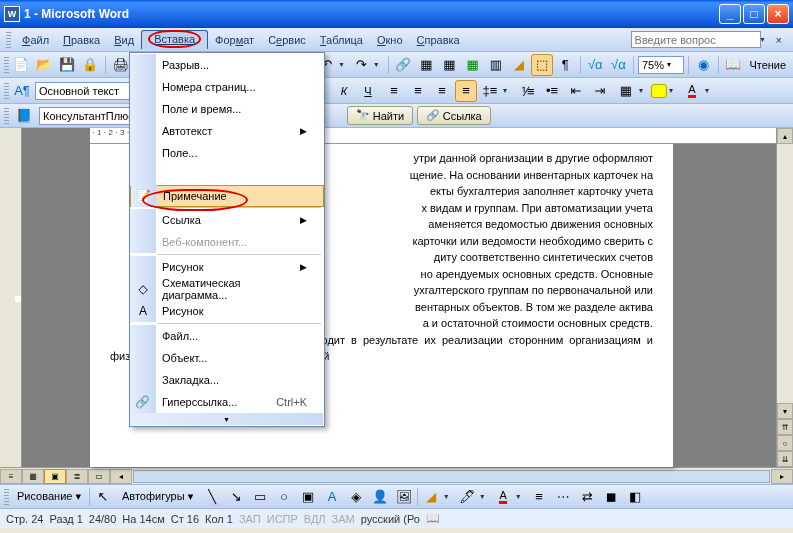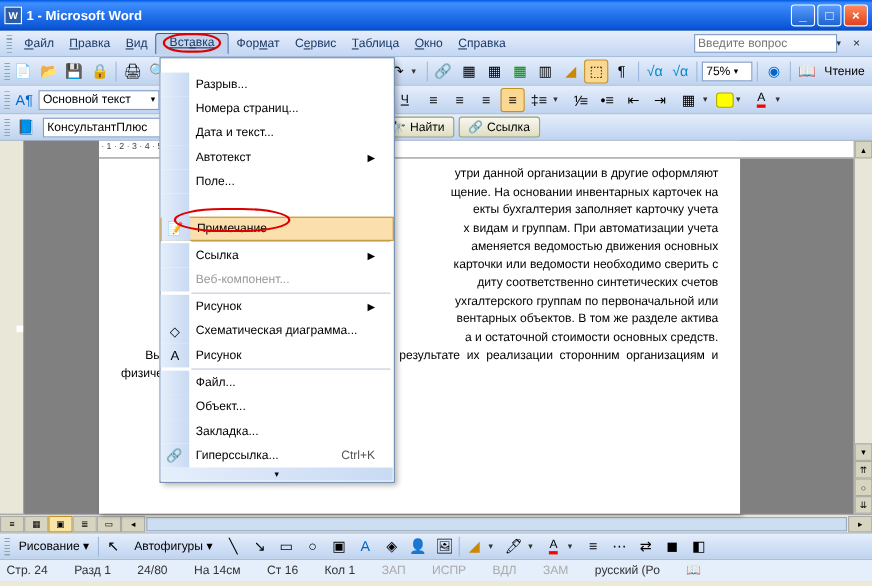--- a/index.html
+++ b/index.html
@@ -40,38 +40,38 @@
   .vruler { width: 22px; background:#e9e7d8; border-right:1px solid #999; font-size:7px; color:#555; display:flex;flex-direction:column;align-items:center; padding-top:2px; writing-mode: vertical-rl; }
   .leftgray { width: 68px; background:#808080; }
   .page { background:#fff; width:583px; box-shadow: 2px 2px 4px rgba(0,0,0,0.3); padding: 6px 20px; font-family:"Times New Roman",serif; font-size:13px; line-height:1.5; color:#000; text-align:justify; overflow:hidden;}
   .page p { margin-bottom:0; text-indent:2em;}
   .rightgray { flex:1; background:#808080; }
   .vscroll { width:17px; background:#e8e6d8; border-left:1px solid #999; display:flex;flex-direction:column;}
   .vscroll .arr { height:16px;background:#d7d4c0;border:1px solid #aaa;display:flex;align-items:center;justify-content:center;font-size:8px;}
   .vscroll .track{flex:1;}
   .hruler { position:absolute; top:0; left:90px; right:17px; height:16px; background:#fff; border-bottom:1px solid #999; font-size:8px; overflow:hidden; color:#444; padding-left:2px;}
   
-  .dropdown { position:absolute; top:52px; left:145px; width:214px; background:#fff; border:1px solid #6b88ad; box-shadow:3px 3px 5px rgba(0,0,0,0.3); z-index:10; padding:13px 1px 1px 0;}
+  .dropdown { position:absolute; top:52px; left:129px; width:196px; background:#fff; border:1px solid #6b88ad; box-shadow:3px 3px 5px rgba(0,0,0,0.3); z-index:10; padding:1px 1px 1px 0;}
   .dropdown .row { height:22px; display:flex; align-items:center; padding:0 16px 0 0; }
   .dropdown .row .ic { width:26px;height:22px;display:flex;align-items:center;justify-content:center;font-size:12px; background:linear-gradient(to right,#e5eefb,#c9daf3); margin-right:6px;}
   .dropdown .row.hover { background:#fbe0ae; border:1px solid #c0922b; margin:-1px -1px -1px 0;}
   .dropdown .row .lbl { flex:1; }
   .dropdown .row .arr { font-size:9px;}
   .dropdown .row.dis .lbl { color:#999; }
   .dropdown .dsep { height:1px; background:#c0c8d8; margin:1px 2px 1px 28px; }
   .dropdown .expand { height:12px;background:linear-gradient(to right,#e5eefb,#c9daf3);display:flex;align-items:center;justify-content:center;font-size:8px;}
   .red-oval2 { position:absolute; border:2px solid #d00; border-radius:50%/60%; width:106px;height:22px; top:136px; left:12px; pointer-events:none;}
   
   .hscroll { height:17px; background:#e8e6d8; border-top:1px solid #999; display:flex; align-items:center;}
   .hscroll .vb { width:22px;height:15px;border:1px solid #aaa;background:#d7d4c0;display:flex;align-items:center;justify-content:center;font-size:8px;}
   .hscroll .vb.on{background:#f8e6a8;border-color:#c0922b;}
   .hscroll .track{flex:1;}
   
   .drawbar { height:24px; background:linear-gradient(#e5eefb,#bfd3f0); display:flex;align-items:center;padding:0 4px;gap:2px;border-top:1px solid #a0b8dc;}
-  .statusbar { height:20px; background:#e5eefb; border-top:1px solid #a0b8dc; display:flex;align-items:center;padding:0 6px;gap:24px;font-size:11px;color:#333;}
+  .statusbar { height:20px; background:#e5eefb; border-top:1px solid #a0b8dc; display:flex;align-items:center;padding:0 6px;gap:6px;font-size:11px;color:#333;}
   .statusbar .dis{color:#aaa;}
 </style>
 </head>
 <body>
 
 <div class="titlebar">
   <div class="app-icon">W</div>
   <div class="title">1 - Microsoft Word</div>
   <div class="winbtns">
     <div class="winbtn min">_</div>
@@ -210,21 +210,21 @@
   <div class="row">
       <span class="ic"></span>
       <span class="lbl">Разрыв...</span>
     </div>
   <div class="row">
       <span class="ic"></span>
       <span class="lbl">Номера страниц...</span>
     </div>
   <div class="row">
       <span class="ic"></span>
-      <span class="lbl">Дата и текст...</span>
+      <span class="lbl">Поле и время...</span>
     </div>
   <div class="row">
       <span class="ic"></span>
       <span class="lbl">Автотекст</span>
       <span class="arr">▶</span>
     </div>
   <div class="row">
       <span class="ic"></span>
       <span class="lbl">Поле...</span>
     </div>
@@ -288,20 +288,21 @@
   <div class="leftgray"></div>
   <div class="hruler">· 1 · 2 · 3 · 4 · 5 · 6 · 7 · 8 · 9 · 10 · 11 · 12 · 13 · 14 · 15 · 16 · 17</div>
   <div class="page" style="margin-top:16px;">
     <div style="text-align:right;">утри данной организации в другие оформляют</div>
     <div style="text-align:right;">щение. На основании инвентарных карточек на</div>
     <div style="text-align:right;">екты бухгалтерия заполняет карточку учета</div>
     <div style="text-align:right;">х видам и группам. При автоматизации учета</div>
     <div style="text-align:right;">аменяется ведомостью движения основных</div>
     <div style="text-align:right;">карточки или ведомости необходимо сверить с</div>
     <div style="text-align:right;">диту соответственно синтетических счетов</div>
+    <div style="text-align:right;">но арендуемых основных средств. Основные</div>
     <div style="text-align:right;">ухгалтерского группам по первоначальной или</div>
     <div style="text-align:right;">вентарных объектов. В том же разделе актива</div>
     <div style="text-align:right;">а и остаточной стоимости основных средств.</div>
     <p>Выбытие основных средств происходит в результате их реализации сторонним организациям и физическим лицам, а также при частичной</p>
   </div>
   <div class="rightgray"></div>
   <div class="vscroll">
     <div class="arr">▴</div>
     <div class="track"></div>
     <div class="arr">▾</div>

